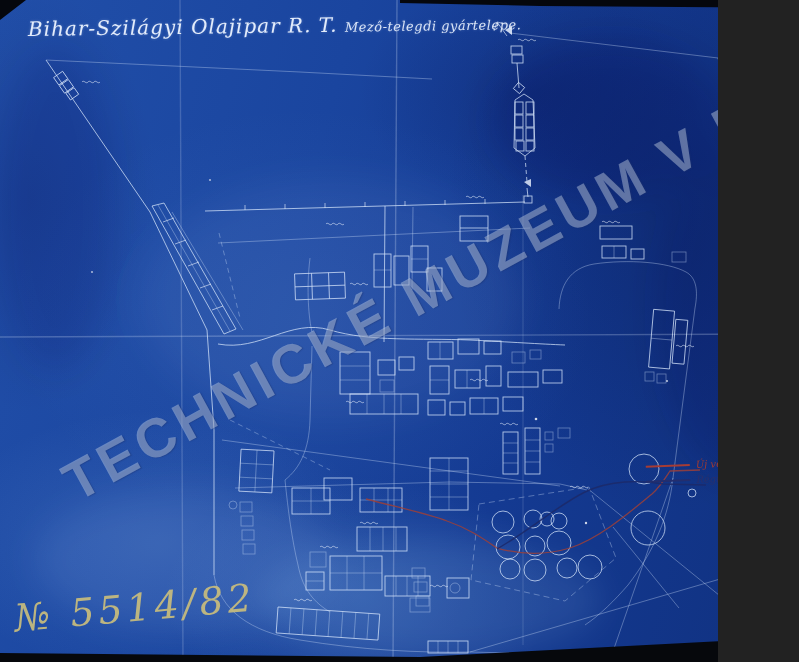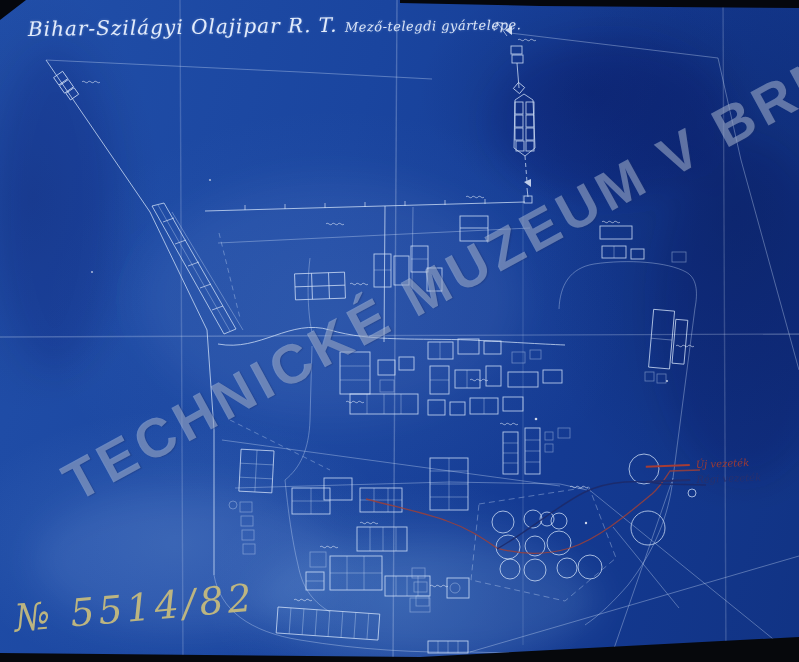--- a/index.html
+++ b/index.html
@@ -1,17 +1,17 @@
 <!DOCTYPE html>
 <html><head>
 <meta charset="utf-8">
 <style>
   html,body{margin:0;padding:0;background:#222;}
   .blueprint{
-    position:relative; width:799px; height:662px; overflow:hidden;
+    position:relative; width:718px; height:662px; overflow:hidden;
     font-family:"DejaVu Serif", serif;
     background:
       radial-gradient(ellipse 320px 190px at 22% 82%, rgba(150,195,245,.16), transparent 70%),
       radial-gradient(ellipse 280px 170px at 50% 90%, rgba(150,200,250,.18), transparent 70%),
       radial-gradient(ellipse 420px 300px at 42% 48%, rgba(130,175,235,.10), transparent 70%),
       radial-gradient(ellipse 300px 420px at 92% 32%, rgba(4,14,62,.28), transparent 72%),
       radial-gradient(ellipse 240px 160px at 74% 14%, rgba(6,18,80,.26), transparent 72%),
       radial-gradient(ellipse 180px 300px at 4% 30%, rgba(8,20,82,.18), transparent 72%),
       linear-gradient(105deg,#214fa9 0%,#1a459f 40%,#143a92 70%,#113384 100%);
   }

